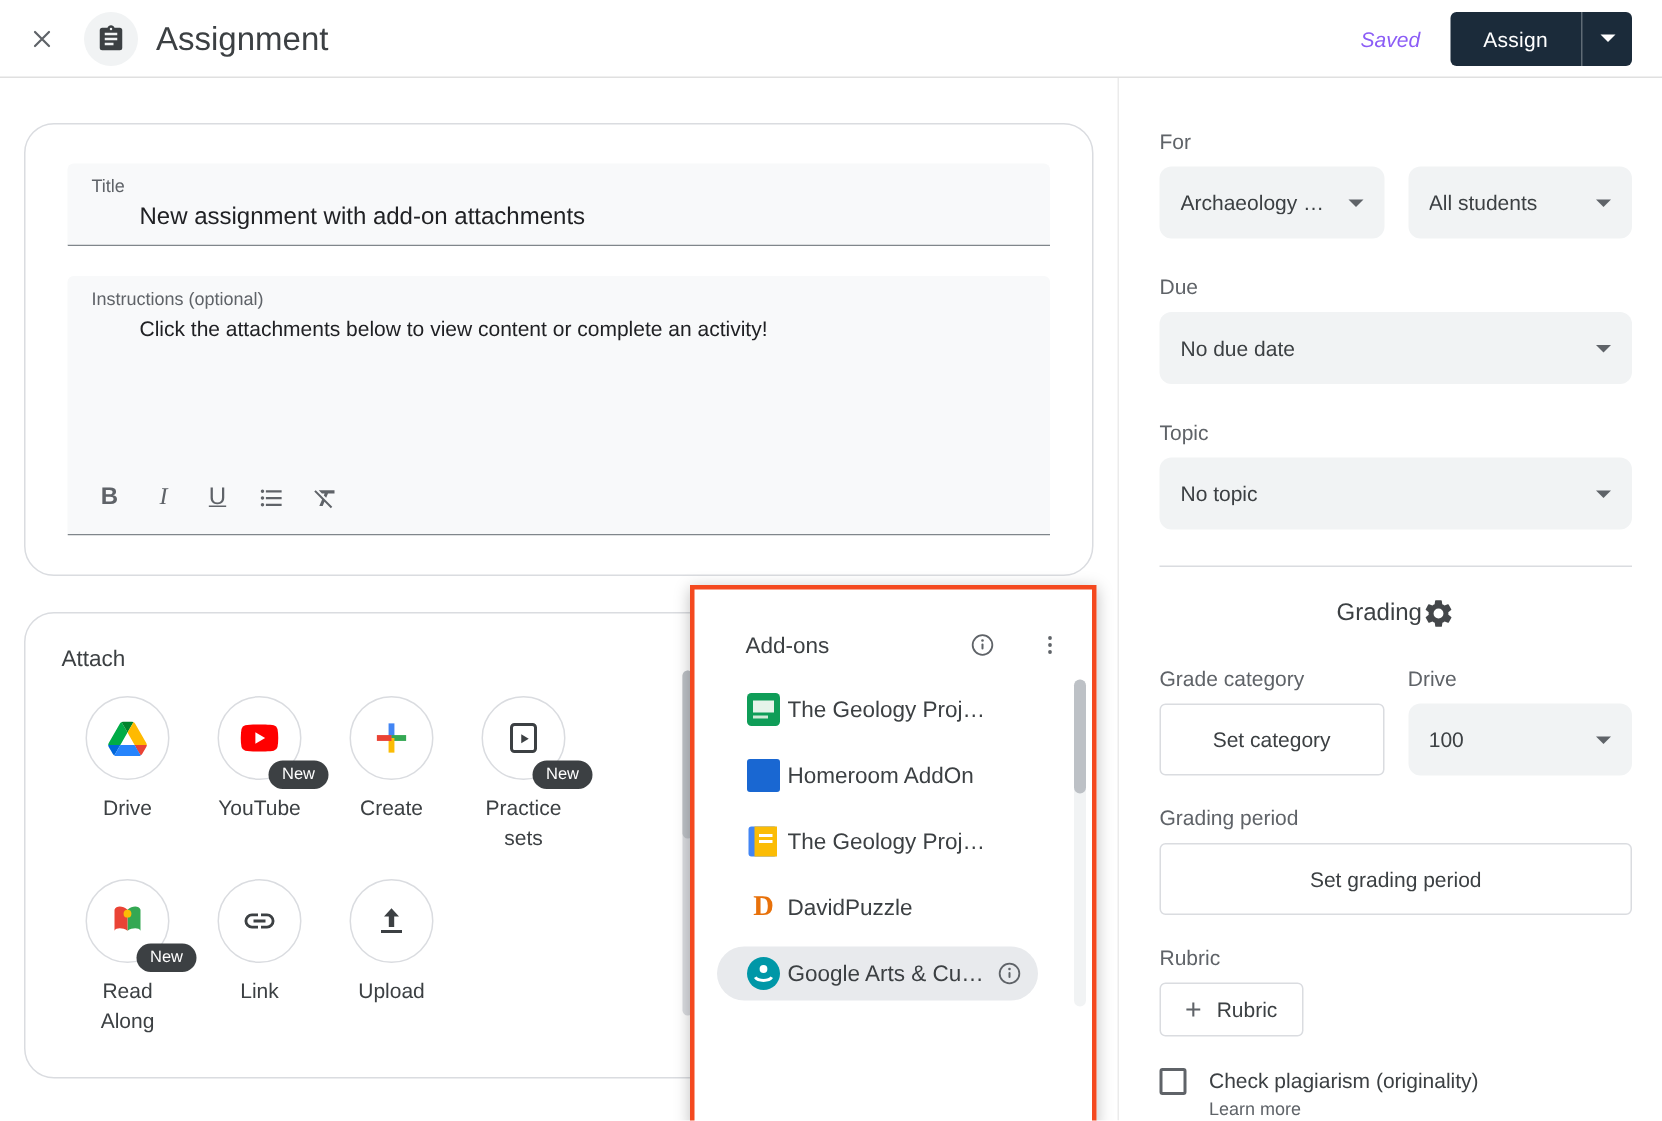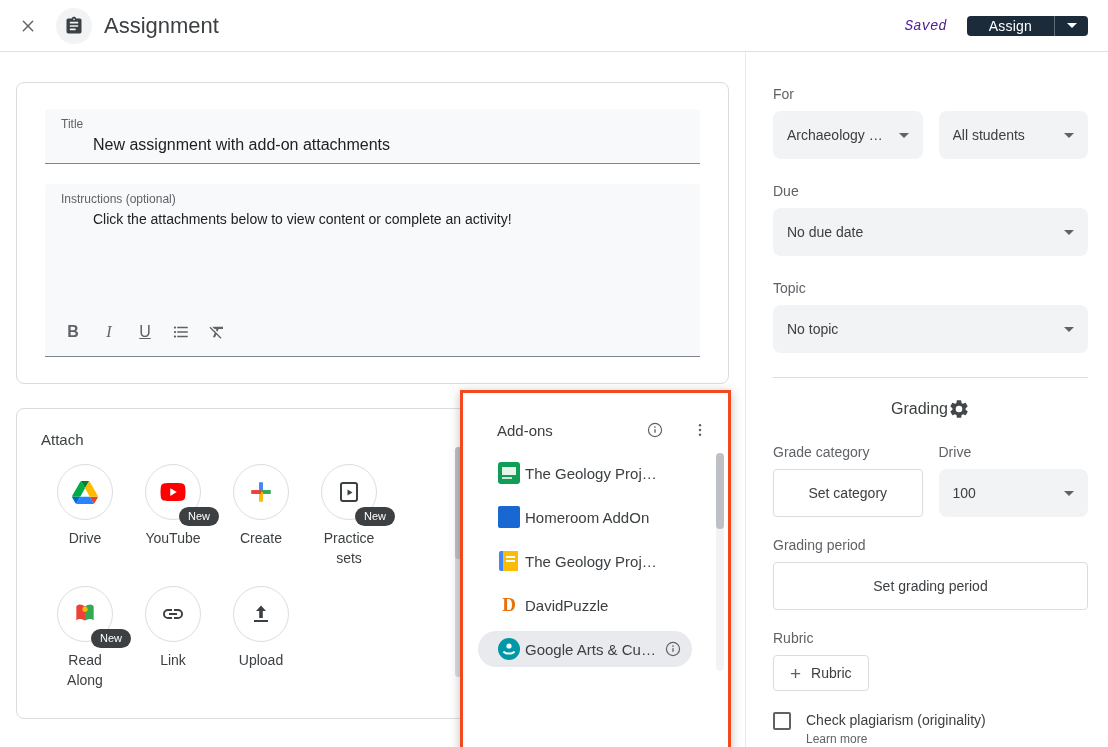--- a/index.html
+++ b/index.html
@@ -11,36 +11,36 @@
   button { border:none; background:none; padding:0; font:inherit; color:inherit; cursor:pointer; }
 
   
   .topbar { height:52px; display:flex; align-items:center; padding:0 20px 0 16px;
             border-bottom:1px solid #e0e0e0; }
   .close-btn { width:24px; height:24px; display:flex; align-items:center; justify-content:center; }
   .title-icon { width:36px; height:36px; border-radius:50%; background:#f1f3f4;
                 display:flex; align-items:center; justify-content:center; margin:0 12px 0 16px; }
   .page-title { font-size:22px; color:#3c4043; }
   .topbar-right { margin-left:auto; display:flex; align-items:center; gap:20px; }
-  .saved { font-size:14px; font-style:italic; color:#4c1d95;font-family:Liberation Mono, monospace; }
-  .assign-split { display:flex; border-radius:4px; overflow:hidden; background:#1b2b3a; height:20px; }
+  .saved { font-size:14px; font-style:italic; color:#8b5cf6; }
+  .assign-split { display:flex; border-radius:4px; overflow:hidden; background:#1b2b3a; height:36px; }
   .assign-main { padding:0 22px; color:#fff; font-size:14px; font-weight:500; letter-spacing:.2px; }
   .assign-caret { width:34px; border-left:1px solid rgba(255,255,255,.3);
                   display:flex; align-items:center; justify-content:center; }
   .caret-down { width:0; height:0; border-left:5px solid transparent; border-right:5px solid transparent;
                 border-top:5px solid #5f6368; }
   .caret-down.white { border-top-color:#fff; }
 
   
   .content { display:flex; height:695px; }
   .main { width:745px; flex:none; position:relative; }
   .sidebar { flex:1; border-left:1px solid #ebebeb; padding:34px 20px 0 27px; }
 
   
-  .card { border:1px solid #dadce0; border-radius:8px; background:#fff; margin:0 16px; }
+  .card { border:1px solid #dadce0; border-radius:20px; background:#fff; margin:0 16px; }
   .title-card { margin-top:30px; padding:26px 28px; }
   .tfield { background:#f8f9fa; border-bottom:1px solid #80868b; border-radius:4px 4px 0 0; padding:8px 16px; cursor:text; }
   .flabel { font-size:12px; color:#5f6368; line-height:15px; }
   .fvalue { font-size:16px; color:#202124; line-height:20px; margin-top:3px;margin-left:32px; }
   .fvalue.small { font-size:14px; line-height:18px; }
   .ifield { margin-top:20px; padding-bottom:0; }
   .ispacer { height:84px; }
   .toolbar { display:flex; align-items:center; padding:4px 0 8px; margin-left:-6px; }
   .tbtn { width:36px; height:32px; display:flex; align-items:center; justify-content:center;
           color:#5f6368; font-size:16px; border-radius:4px; }

